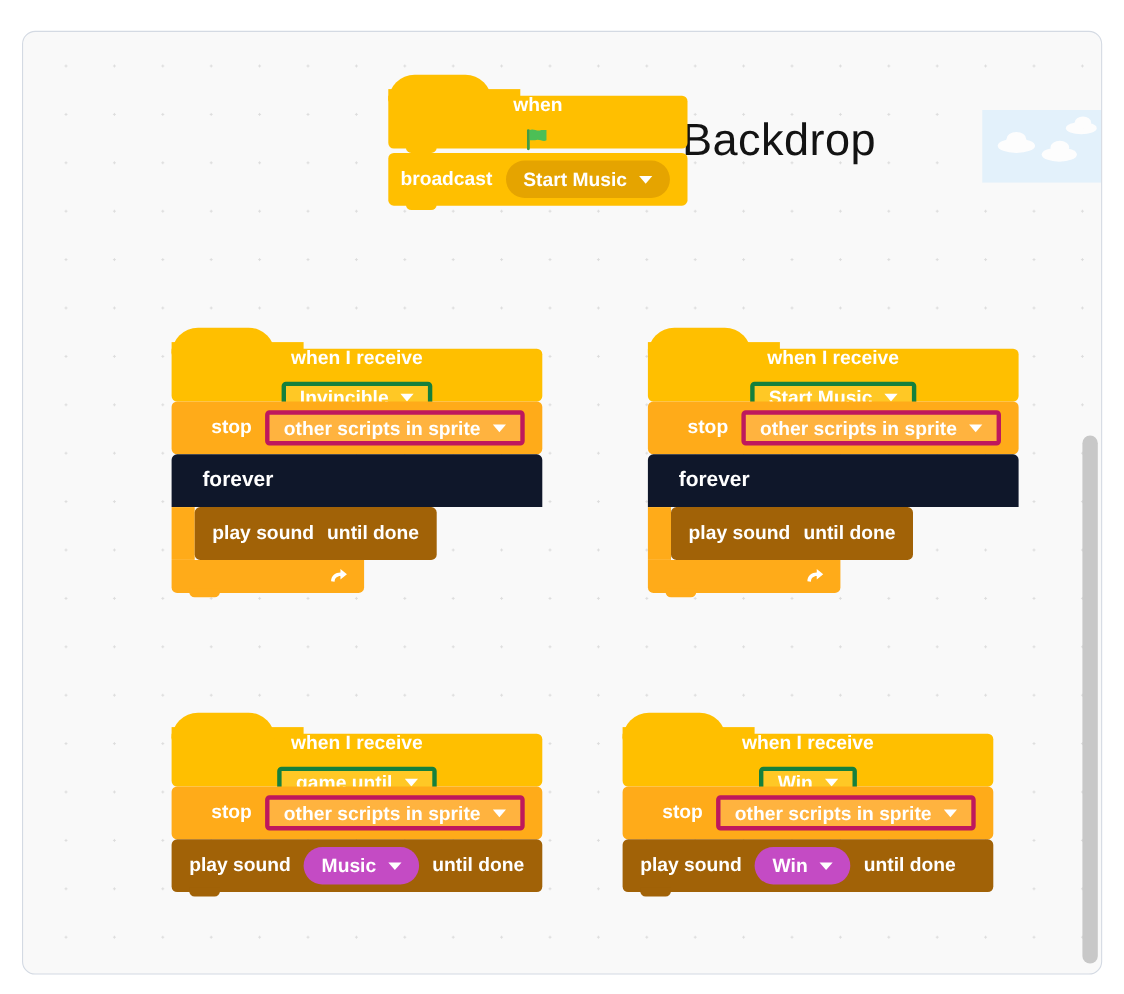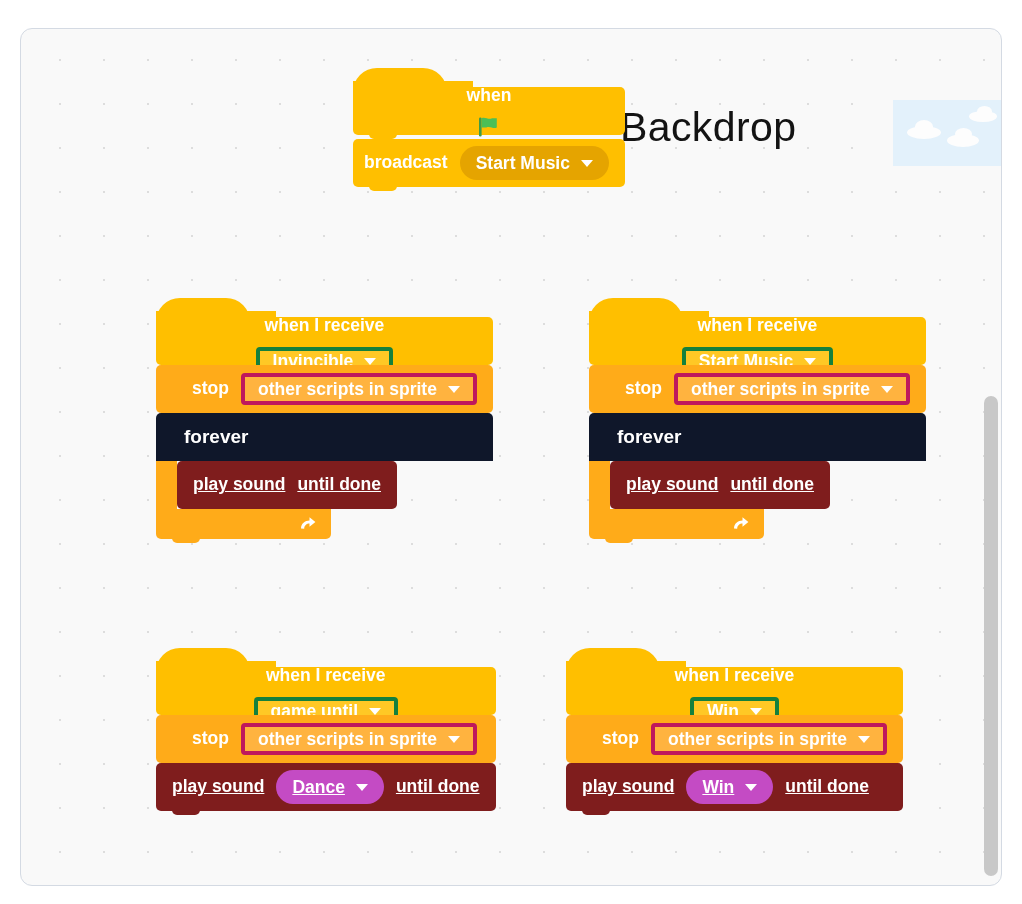--- a/index.html
+++ b/index.html
@@ -65,21 +65,21 @@
     position: absolute;
     left: 16px; bottom: -4px;
     width: 28px; height: 8px;
     background: inherit;
     border-radius: 0 0 5px 5px;
   }
 
   
   .c-event  { background: #ffbf00; }
   .c-ctrl   { background: #ffab19; padding-left: 36px; }
-  .c-sound  { background: #7f1d1d; text-decoration: underline; }
+  .c-sound  { background: #a16207; }
 
   
   .hat {
     position: relative;
     border-radius: 0 5px 5px 5px;
     flex-direction: column;
   }
   .hat .dome {
     position: absolute;
     left: 0; top: -19px;
@@ -282,21 +282,21 @@
     <div class="blk c-ctrl">
       <span class="lbl">stop</span>
       <span class="field-rect on-ctrl">
         <span>other scripts in sprite</span>
         <span class="caret"></span>
       </span>
     </div>
     <div class="blk c-sound stack">
       <span class="lbl">play sound</span>
       <span class="field-oval">
-        <span>Dance</span>
+        <span>Music</span>
         <span class="caret"></span>
       </span>
       <span class="lbl">until done</span>
     </div>
   </div>
 
   <div class="script" style="left:545px; top:638px;">
     <div class="blk c-event hat">
       <div class="dome"></div>
       <div class="dome-fill"></div>

